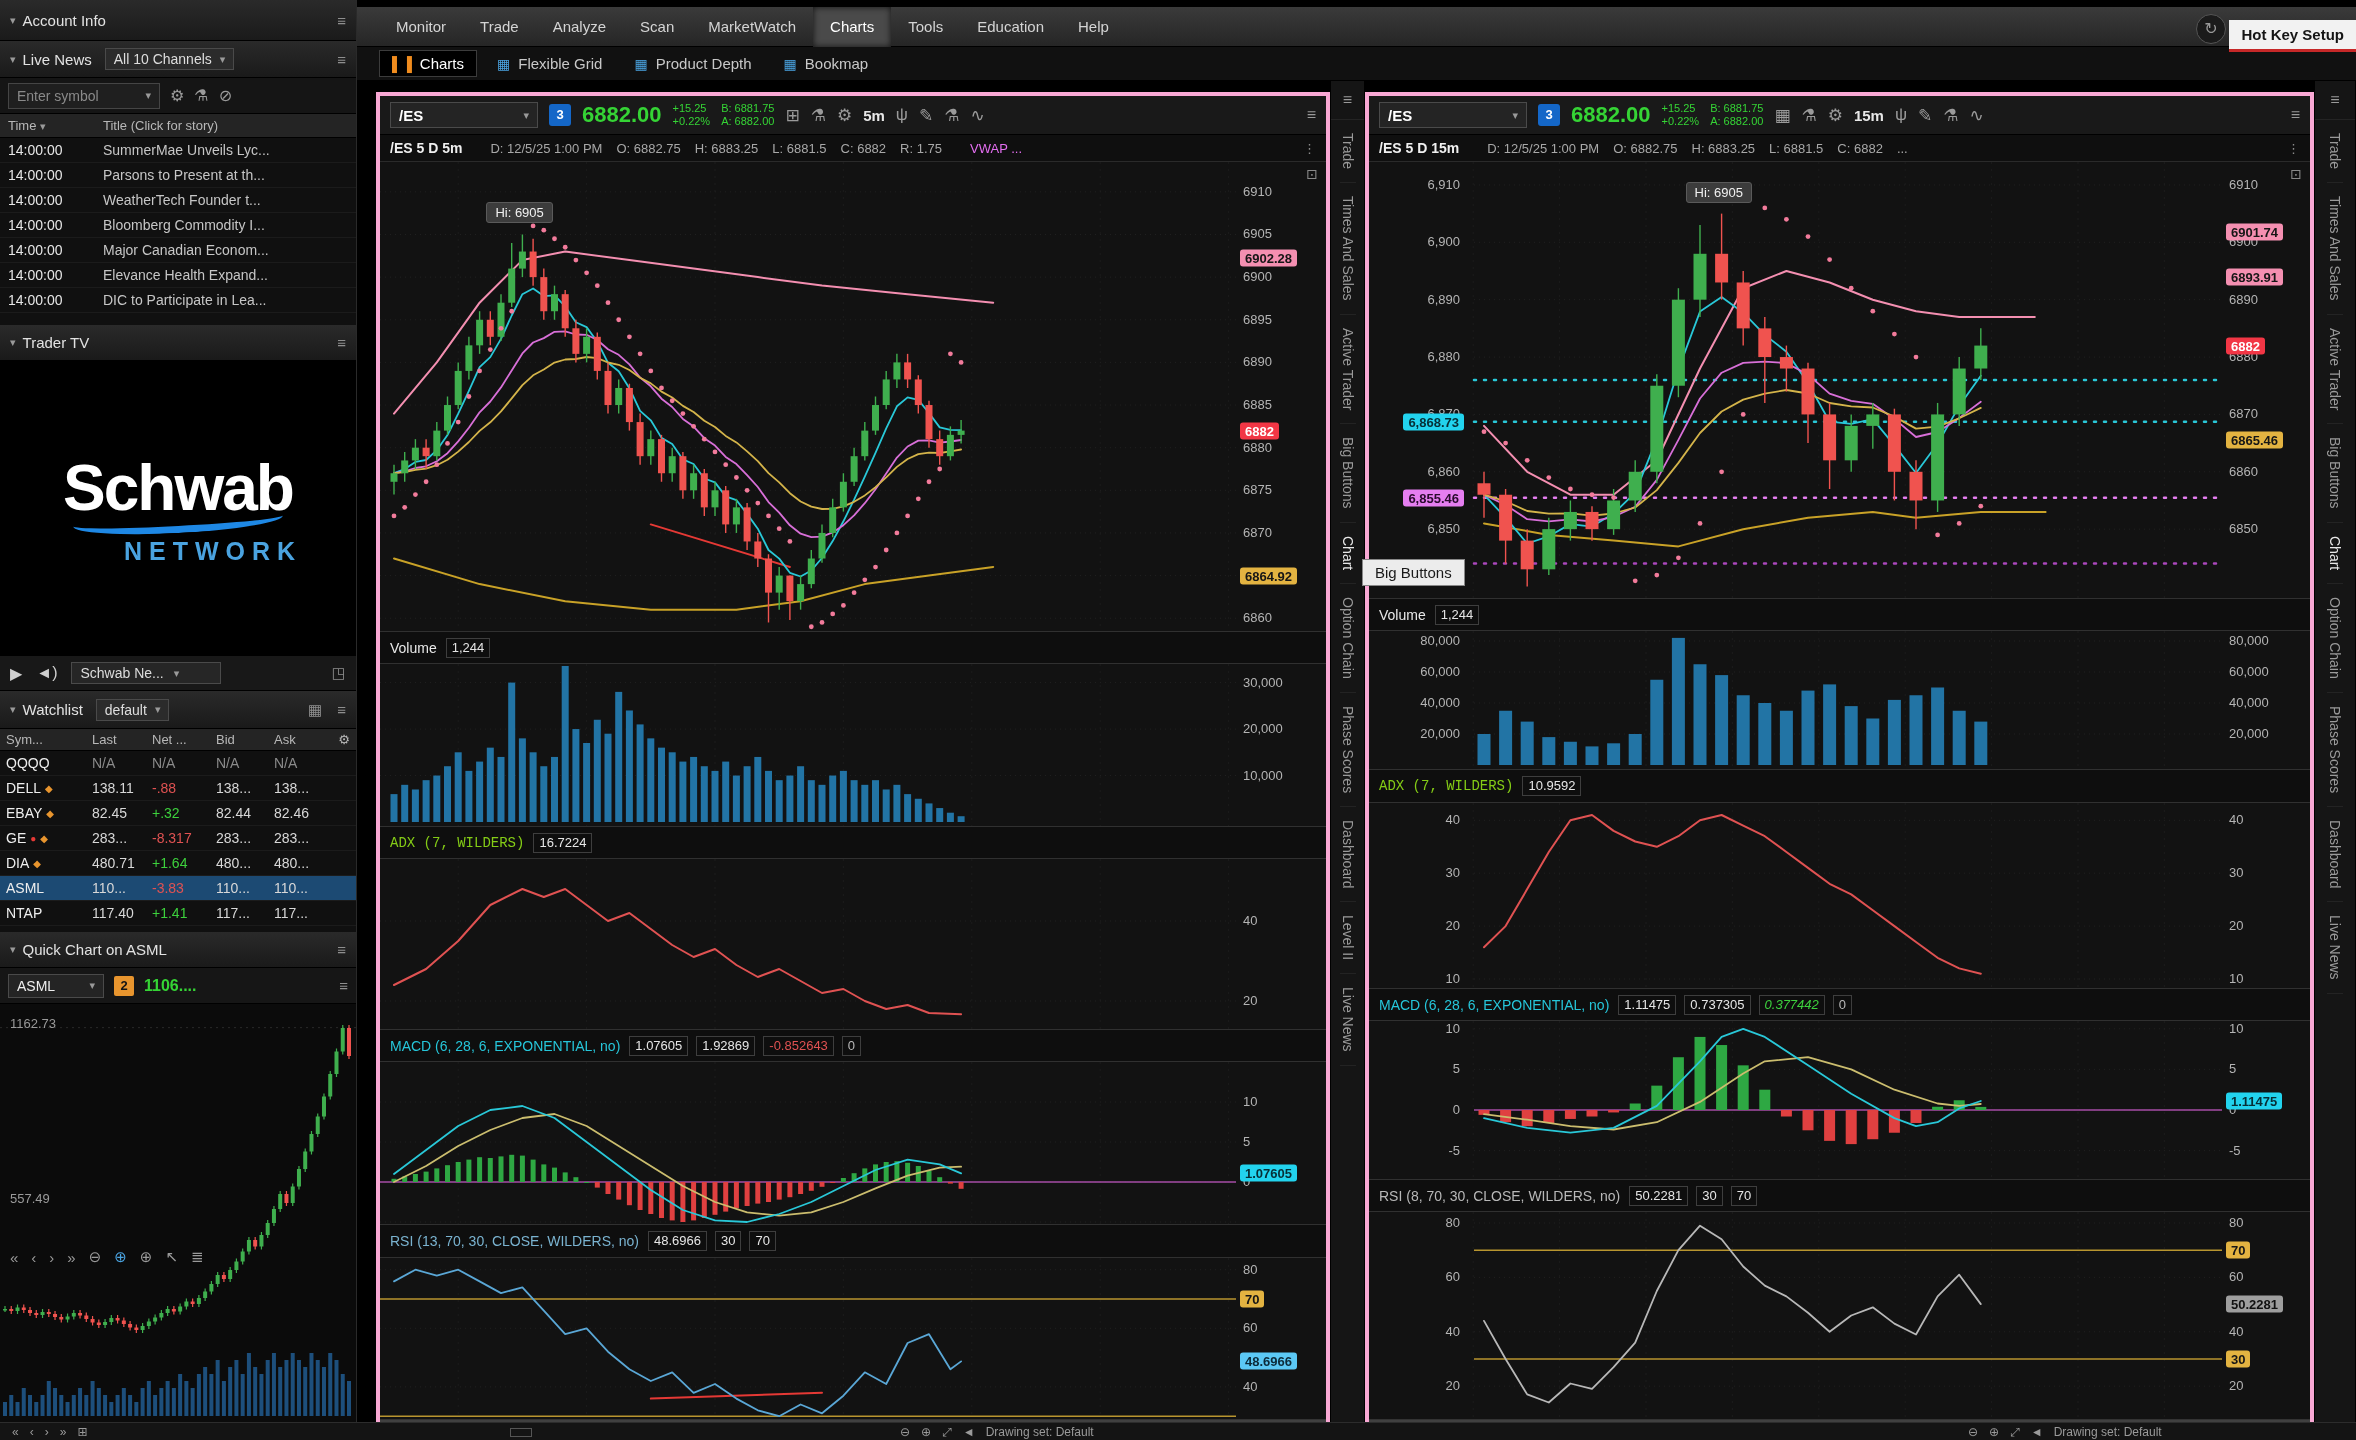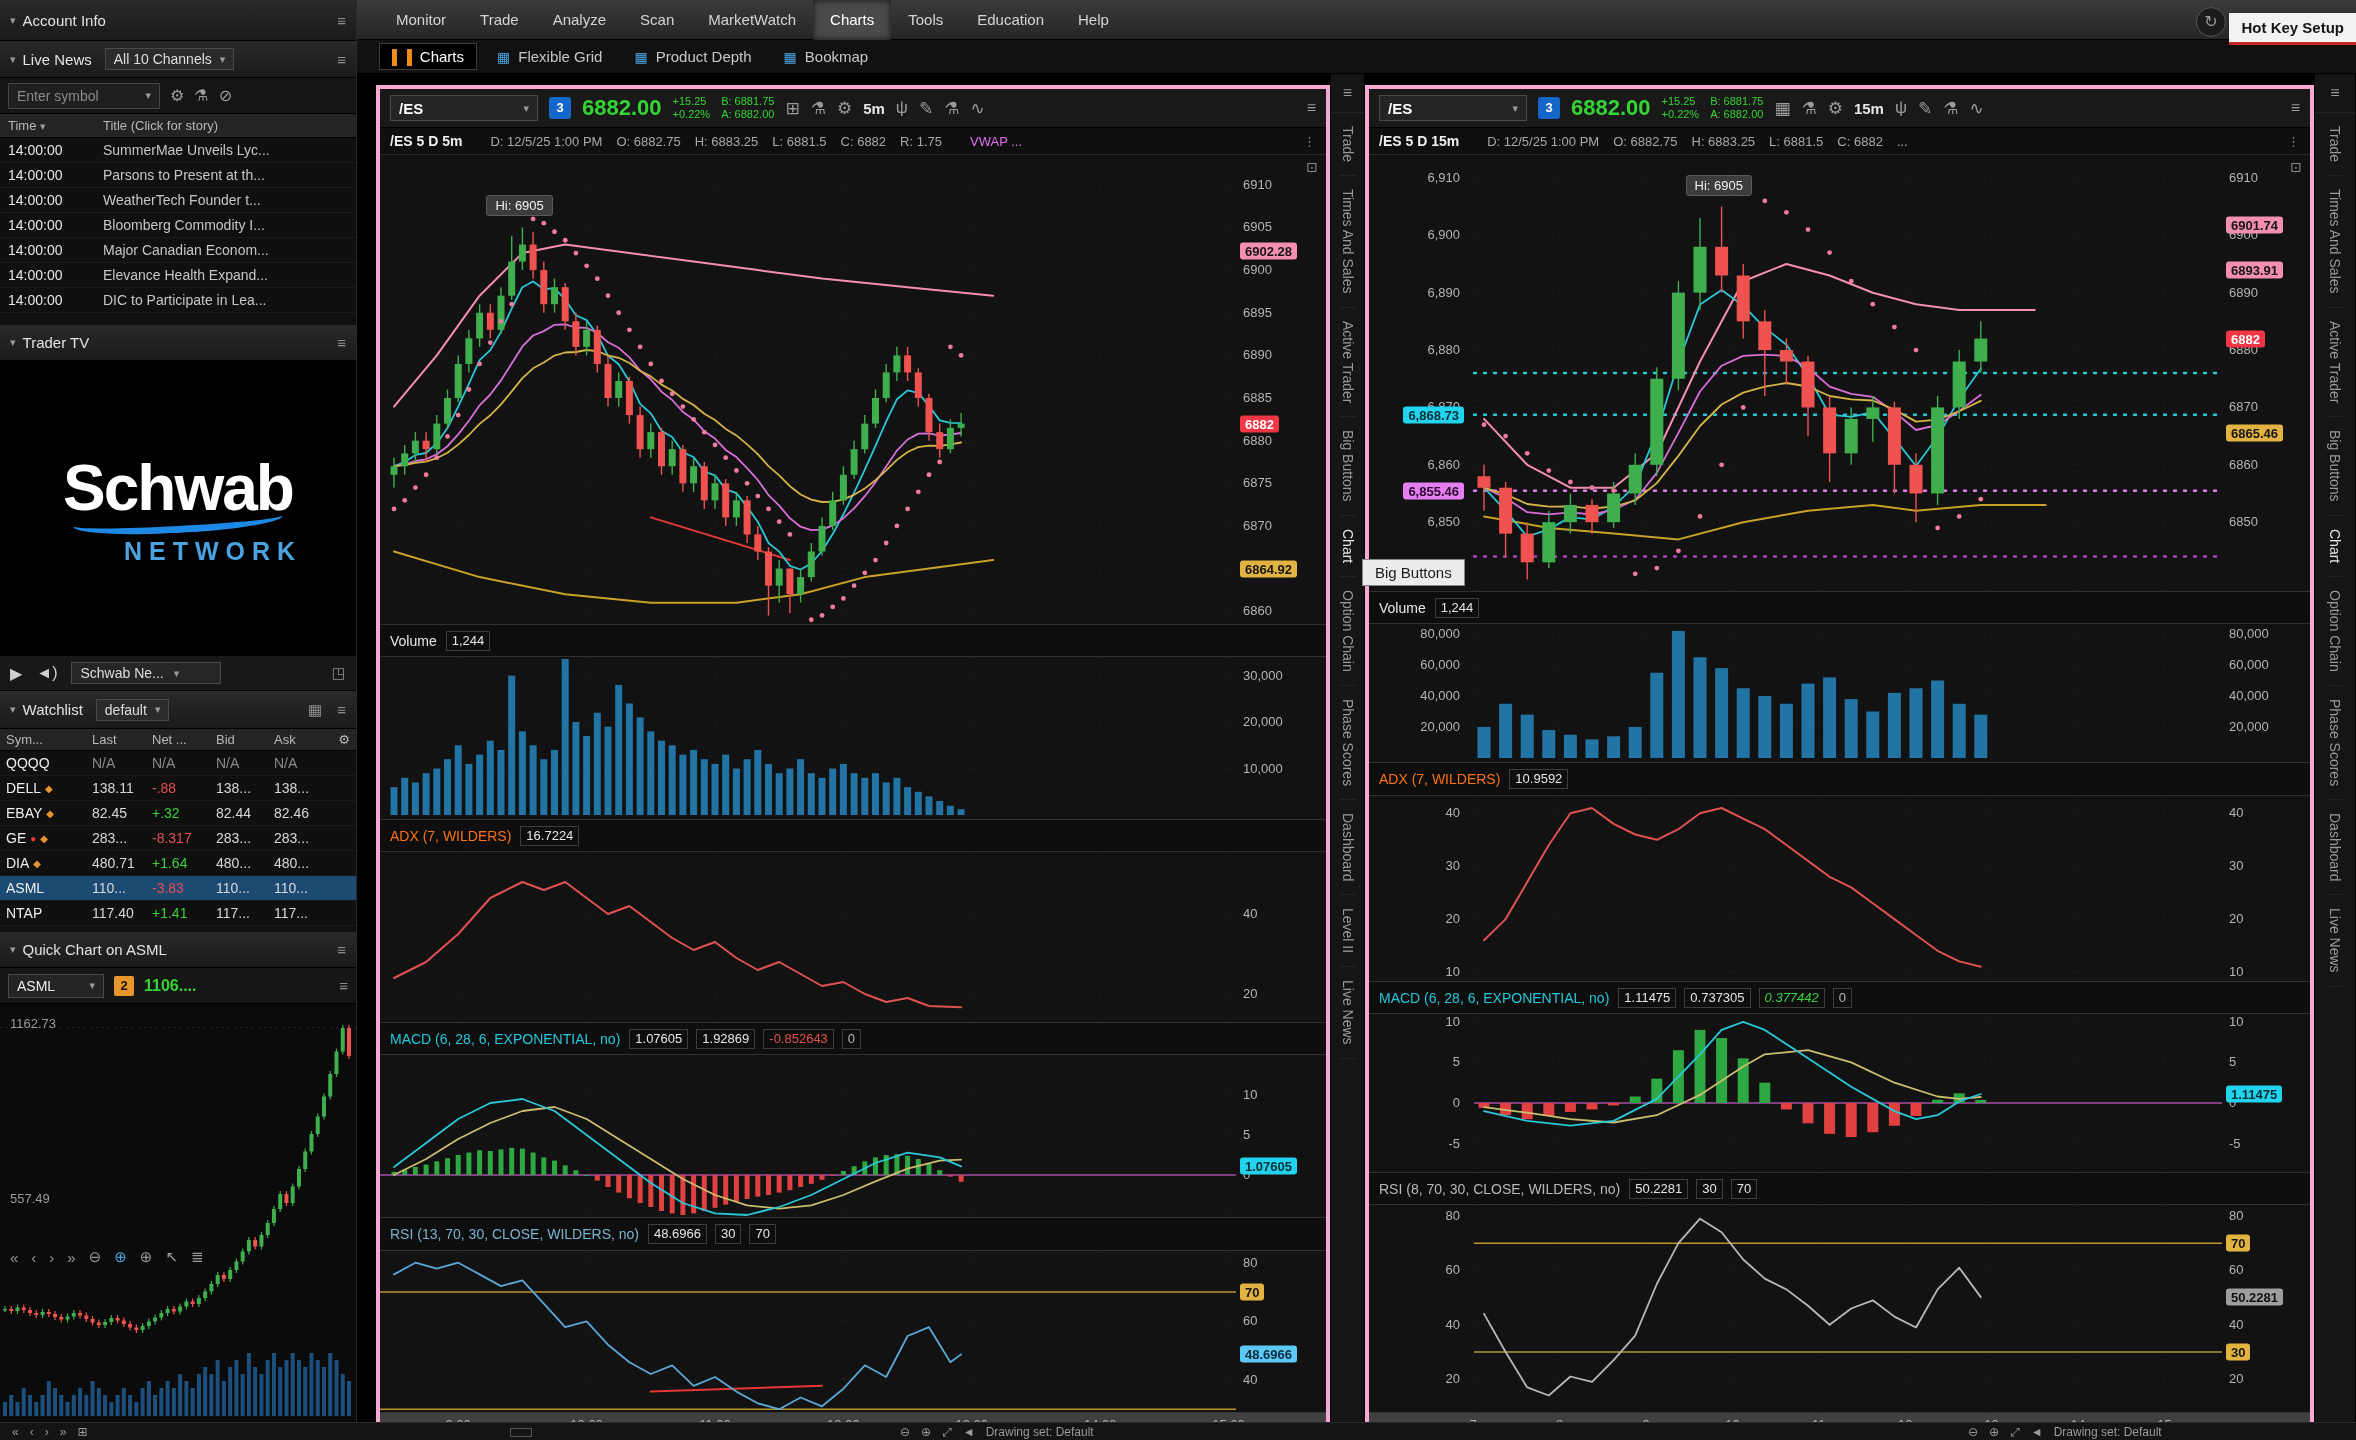--- a/index.html
+++ b/index.html
@@ -56,21 +56,21 @@
   .qc-badge{width:20px;height:20px;background:#e8952e;color:#151515;font-weight:bold;font-size:13px;
     text-align:center;line-height:20px;border-radius:2px;}
   .qc-price{color:#35d435;font-size:16px;font-weight:bold;}
   .mini{position:relative;flex:1 1 auto;background:#0b0b0b;overflow:hidden;}
   .mini-label{position:absolute;color:#9a9a9a;font-size:13px;z-index:3;}
   .mini-nav{position:absolute;left:10px;top:244px;display:flex;gap:13px;color:#9a9a9a;
     font-size:15px;z-index:4;align-items:center;}
   .mini-nav .zoomin{color:#4aa3e0;}
 
   
-  .main{position:absolute;left:357px;top:0;width:1999px;height:1422px;background:#000;}
+  .main{position:absolute;left:357px;top:7px;width:1999px;height:1422px;background:#000;}
   .menubar{position:relative;height:40px;background:linear-gradient(#3a3a3a,#262626);
     display:flex;align-items:center;padding-left:22px;border-bottom:1px solid #000;}
   .menu-item{padding:0 17px;font-size:15px;color:#d4d4d4;height:40px;line-height:40px;}
   .menu-item.active{background:#4a4a4a;color:#fff;box-shadow:inset 0 0 6px #111;}
   .gear-circle{position:absolute;top:7px;right:130px;width:30px;height:30px;border-radius:50%;
     background:#1b1b1b;border:1px solid #555;color:#999;text-align:center;line-height:28px;font-size:16px;z-index:41;}
   .hotkey{position:absolute;top:13px;right:0;background:#f2f2f2;color:#151515;font-size:15px;
     font-weight:bold;padding:6px 12px;border-bottom:3px solid #c62828;z-index:42;white-space:nowrap;}
   .tabbar{height:34px;background:#111;display:flex;align-items:center;gap:8px;padding-left:22px;
     border-bottom:1px solid #000;}
@@ -105,21 +105,21 @@
   .tb-menu{margin-left:auto;color:#9a9a9a;font-size:16px;}
   .ct-header{height:27px;flex:0 0 auto;display:flex;align-items:center;gap:28px;padding:0 10px;
     background:#0f0f0f;border-bottom:1px solid #2a2a2a;font-size:13px;}
   .ct-title{color:#f0f0f0;font-weight:bold;font-size:14px;white-space:nowrap;}
   .hdr-field{color:#a8a8a8;white-space:nowrap;}
   .vwap{color:#e36ef0;}
   .hdr-right{margin-left:auto;color:#8a8a8a;display:flex;gap:12px;}
   .pane{position:relative;overflow:hidden;background:#121212;flex:0 0 auto;}
   .pane-header{display:flex;align-items:center;gap:9px;padding:0 10px;background:#0e0e0e;
     border-top:1px solid #303030;border-bottom:1px solid #303030;font-size:14px;flex:0 0 auto;}
-  .ph-vol{color:#e8e8e8;} .ph-adx{color:#f97316;} .ph-macd{color:#26c6da;}
+  .ph-vol{color:#e8e8e8;} .ph-adx{color:#84cc16;font-family:Liberation Mono, monospace;} .ph-macd{color:#26c6da;}
   .ph-rsi0{color:#7ab3d0;} .ph-rsi1{color:#b8b8b8;}
   .ph-box{border:1px solid #3e3e3e;padding:0 5px;font-size:13px;line-height:18px;color:#e4e4e4;white-space:nowrap;}
   .c-white{color:#e6e6e6;} .c-red{color:#e05252;} .c-green{color:#3dd13d;font-style:italic;} .c-gray{color:#b8b8b8;}
   .time-axis{position:relative;background:#404040;border-top:1px solid #333;flex:0 0 auto;}
   .ta-label{position:absolute;top:4px;width:64px;margin-left:-32px;text-align:center;color:#b0b0b0;font-size:13px;}
   .axlab{position:absolute;transform:translateY(-50%);font-size:13px;color:#b4b4b4;line-height:14px;z-index:3;white-space:nowrap;}
   .bub{position:absolute;transform:translateY(-50%);font-size:13px;font-weight:bold;padding:1px 5px;
     border-radius:3px;z-index:5;white-space:nowrap;}
   .bub-pink{background:#f48fb1;color:#161616;} .bub-red{background:#f23645;color:#fff;}
   .bub-yellow{background:#e3b341;color:#161616;} .bub-cyan{background:#22d3ee;color:#072e35;}

